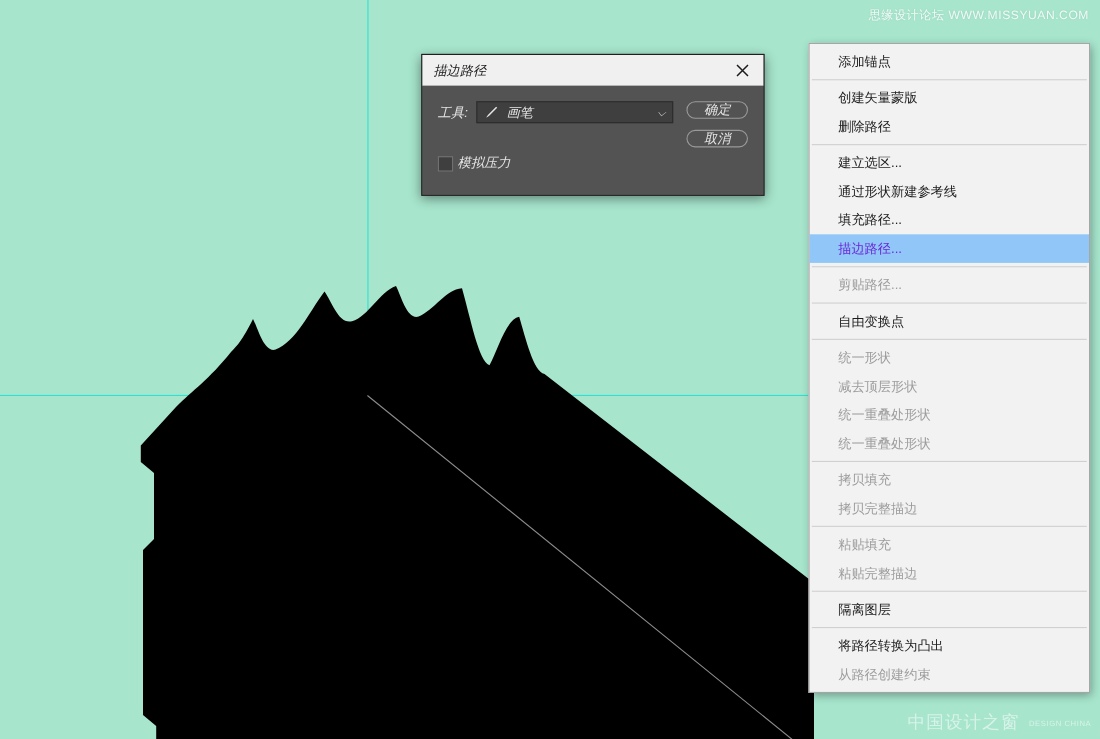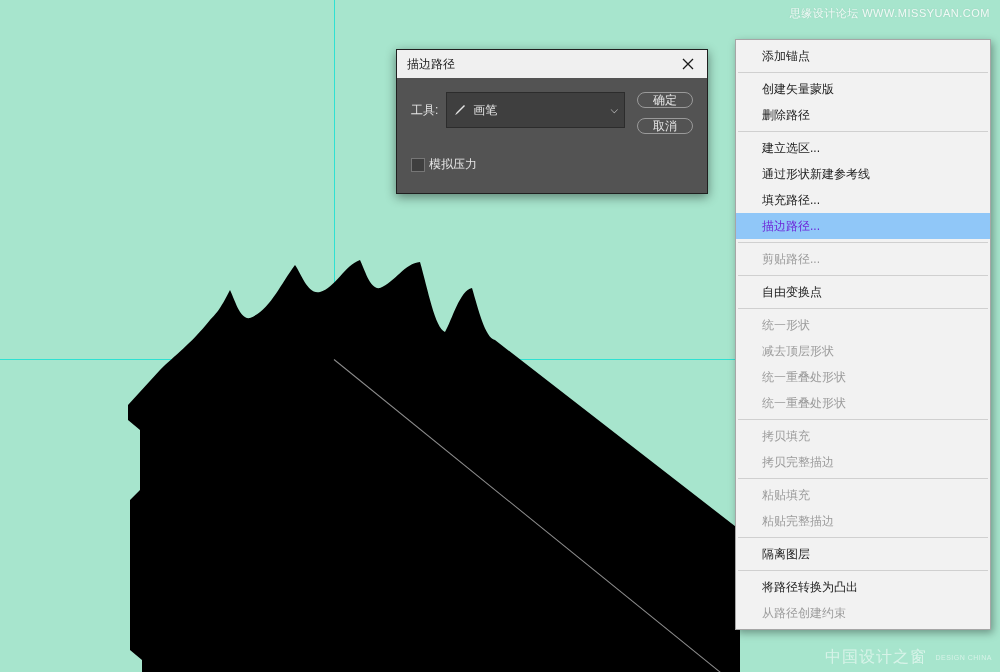--- a/index.html
+++ b/index.html
@@ -67,27 +67,28 @@
     height: 1px;
     background: rgba(255,255,255,0.55);
     transform-origin: left center;
     transform: rotate(39deg);
     pointer-events: none;
   }
 
   
   .dialog {
     position: absolute;
-    left: 396px;
+    left: 383px;
     top: 49px;
     width: 312px;
     background: #4a4a4a;
     border: 1px solid #1f1f1f;
     box-shadow: 0 3px 10px rgba(0,0,0,0.45);
     color: #e5e5e5;
+    font-style: italic;
   }
   .dialog-titlebar {
     height: 28px;
     background: #f0f0f0;
     color: #1a1a1a;
     display: flex;
     align-items: center;
     padding: 0 6px 0 10px;
     font-size: 12px;
   }
@@ -105,21 +106,21 @@
     display: flex;
     padding: 14px 14px 20px 14px;
     gap: 12px;
     background: #535353;
   }
   .dialog-controls { flex: 1; }
   .row { display: flex; align-items: center; gap: 8px; margin-bottom: 28px; }
   .label { color: #e5e5e5; }
   .select {
     flex: 1;
-    height: 36px;
+    height: 20px;
     background: #3f3f3f;
     border: 1px solid #2c2c2c;
     display: flex;
     align-items: center;
     padding: 0 6px;
     color: #e5e5e5;
     gap: 6px;
     position: relative;
   }
   .select .brush-icon {

